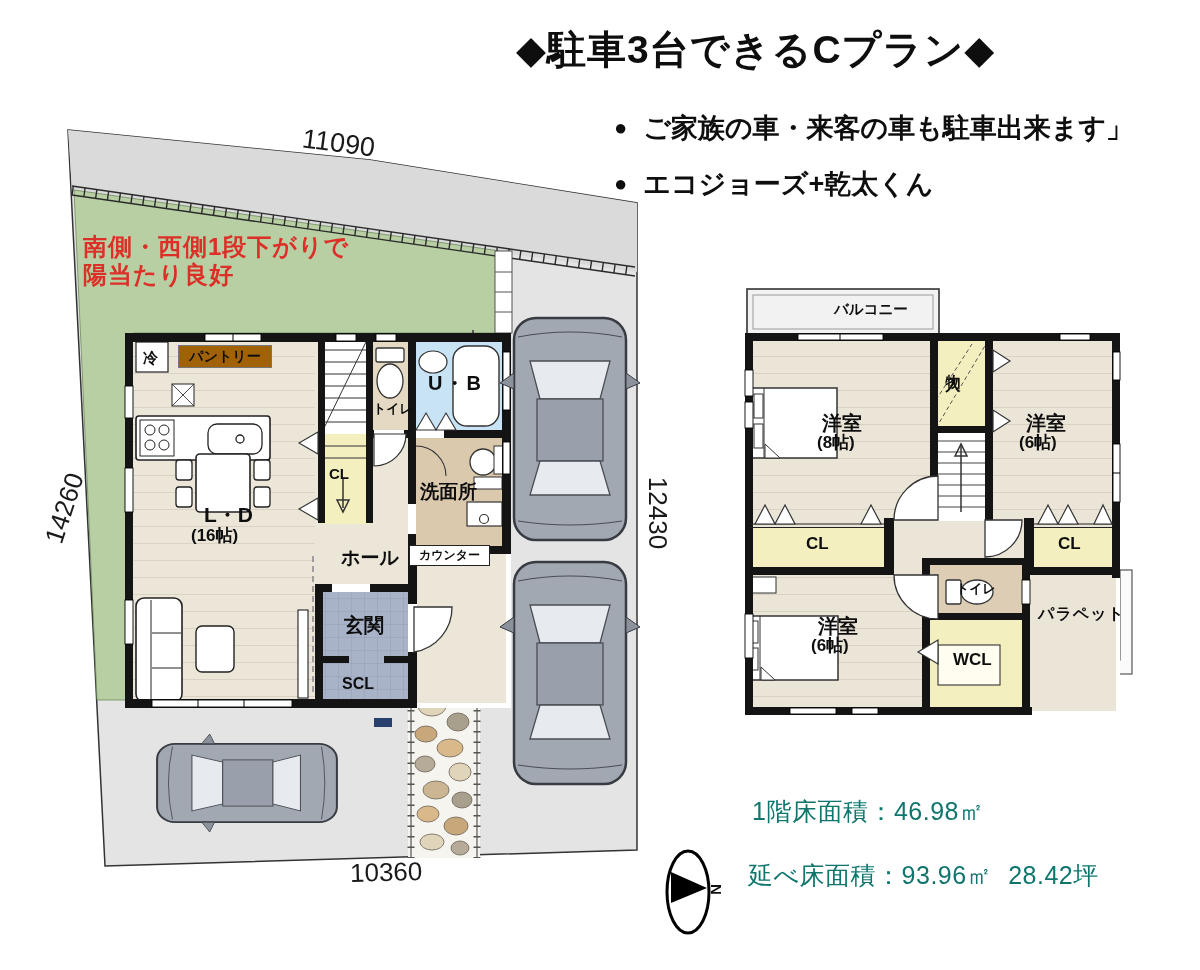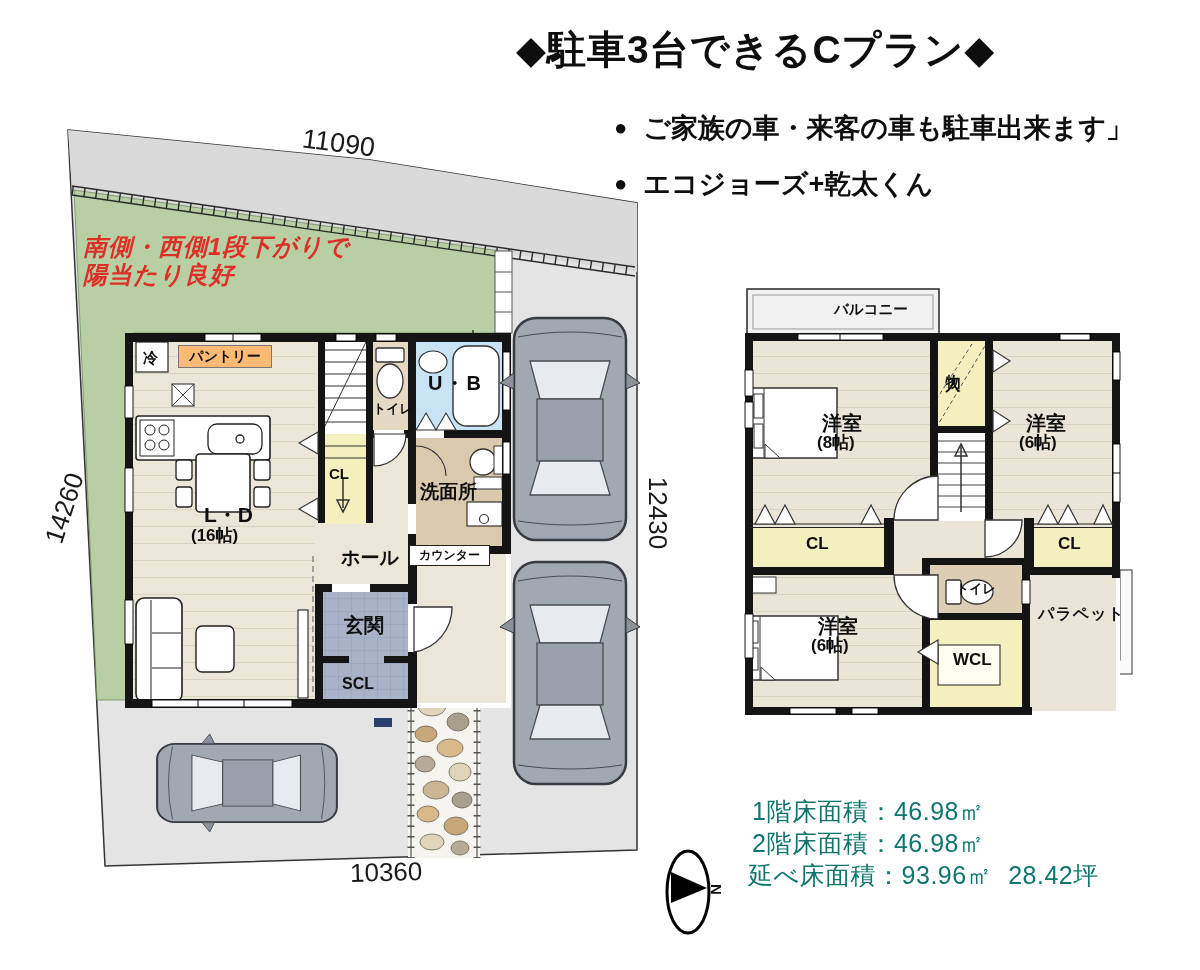--- a/index.html
+++ b/index.html
@@ -4,21 +4,21 @@
 <style>
   html,body{margin:0;padding:0;background:#fff;}
   .page{position:relative;width:1200px;height:970px;background:#ffffff;overflow:hidden;
         font-family:"Liberation Sans","DejaVu Sans",sans-serif;color:#0e0e0e;}
   svg{position:absolute;left:0;top:0;}
   .lbl{position:absolute;font-weight:700;color:#0e0e0e;white-space:nowrap;line-height:1;}
   .title{font-size:39px;letter-spacing:1px;}
   .bullet-row{position:absolute;display:flex;align-items:center;gap:16px;}
   .bullet-dot{font-size:22px;line-height:1;}
   .bullet-text{font-size:27px;font-weight:700;white-space:nowrap;}
-  .red-note{color:#dd2f28;font-size:24px;line-height:28px;letter-spacing:1px;font-style:italic;}
+  .red-note{color:#dd2f28;font-size:24px;line-height:28px;letter-spacing:1px;}
   .road-note{color:#22229e;font-size:27px;letter-spacing:1px;}
   .dim{font-weight:400;font-size:26px;color:#1a1a1a;}
   .areas{font-weight:400;font-size:25px;color:#0f766e;letter-spacing:0.5px;}
   .boxlbl{position:absolute;display:flex;align-items:center;justify-content:center;
           font-weight:700;color:#0e0e0e;}
   .vert{writing-mode:vertical-rl;text-orientation:upright;letter-spacing:2px;}
 </style>
 </head>
 <body>
 
@@ -401,21 +401,21 @@
   <div>陽当たり良好</div>
 </div>
 
 <div class="lbl dim" style="left:302px;top:130px;transform:rotate(7.5deg);font-size:27px;">11090</div>
 <div class="lbl dim" style="left:28px;top:495px;transform:rotate(-72deg);">14260</div>
 <div class="lbl dim" style="left:622px;top:500px;transform:rotate(90deg);">12430</div>
 <div class="lbl dim" style="left:350px;top:859px;transform:rotate(-1.5deg);">10360</div>
 
 
 <div class="lbl" style="left:143px;top:350px;font-size:15px;">冷</div>
-<div class="boxlbl" style="left:178px;top:345px;width:92px;height:21px;background:#fdba74;border:1px solid #777;font-size:14px;">パントリー</div>
+<div class="boxlbl" style="left:178px;top:345px;width:92px;height:21px;background:#a16207;border:1px solid #777;font-size:14px;">パントリー</div>
 <div class="lbl" style="left:373px;top:402px;font-size:13px;">トイレ</div>
 <div class="lbl" style="left:428px;top:373px;font-size:20px;letter-spacing:2px;">U・B</div>
 <div class="lbl" style="left:329px;top:466px;font-size:15px;">CL</div>
 <div class="lbl" style="left:420px;top:482px;font-size:19px;">洗面所</div>
 <div class="boxlbl" style="left:409px;top:545px;width:79px;height:19px;background:#fff;border:1.5px solid #222;font-size:12px;">カウンター</div>
 <div class="lbl" style="left:341px;top:548px;font-size:19px;">ホール</div>
 <div class="lbl" style="left:204px;top:504px;font-size:21px;">L・D</div>
 <div class="lbl" style="left:191px;top:527px;font-size:17px;">(16帖)</div>
 <div class="lbl" style="left:344px;top:615px;font-size:20px;">玄関</div>
 <div class="lbl" style="left:342px;top:676px;font-size:16px;">SCL</div>
@@ -428,20 +428,19 @@
 <div class="lbl" style="left:1019px;top:434px;font-size:17px;">(6帖)</div>
 <div class="lbl" style="left:806px;top:535px;font-size:17px;">CL</div>
 <div class="lbl" style="left:1058px;top:535px;font-size:17px;">CL</div>
 <div class="lbl" style="left:956px;top:582px;font-size:13px;">トイレ</div>
 <div class="lbl" style="left:818px;top:616px;font-size:20px;">洋室</div>
 <div class="lbl" style="left:811px;top:637px;font-size:17px;">(6帖)</div>
 <div class="lbl" style="left:953px;top:651px;font-size:17px;">WCL</div>
 <div class="lbl" style="left:1038px;top:606px;font-size:16px;letter-spacing:1px;">パラペット</div>
 
 <div class="lbl areas" style="left:752px;top:799px;">1階床面積：46.98㎡</div>
-<div class="lbl areas" style="left:752px;top:831px;">2階床面積：46.98㎡</div>
 <div class="lbl areas" style="left:748px;top:863px;">
   <span>延べ床面積：93.96㎡</span><span style="margin-left:16px;">28.42坪</span>
 </div>
 
 <div class="lbl" style="left:711px;top:882px;font-size:15px;transform:rotate(90deg);">N</div>
 
 </div>
 
 </body></html>

